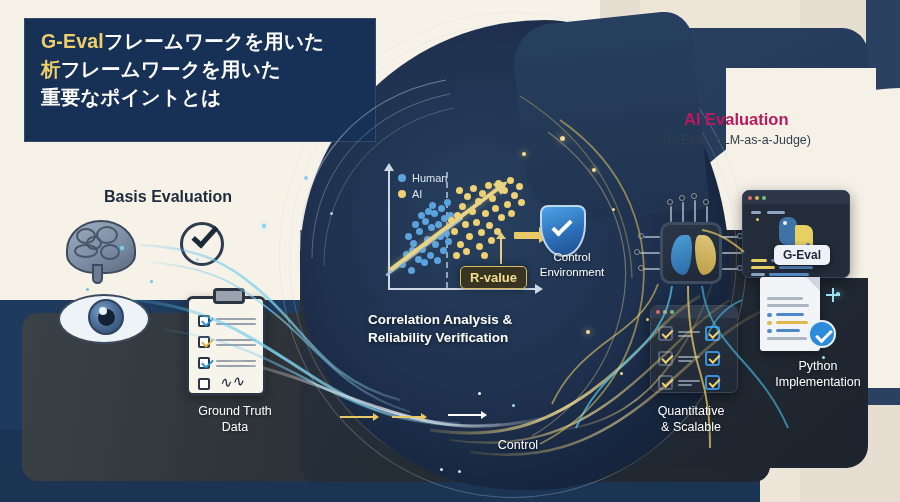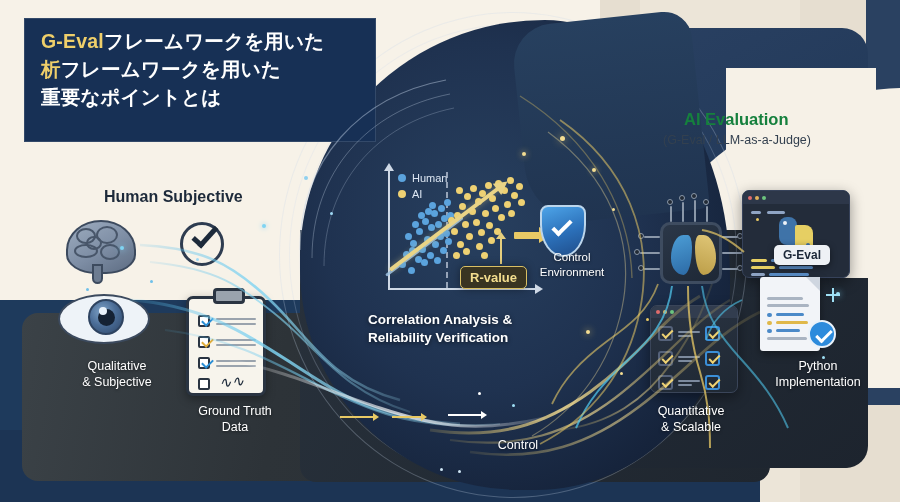--- a/index.html
+++ b/index.html
@@ -80,21 +80,21 @@
     font-size:19.5px;font-weight:bold;line-height:1.44;color:#ffffff;letter-spacing:.2px;
     white-space:nowrap;
   }
   .gold{color:#efcf6a;}
 
   
   .h-human{
     position:absolute;left:104px;top:188px;font-size:16px;font-weight:bold;color:#1d2a3a;
   }
   .h-ai{
-    position:absolute;left:684px;top:110px;font-size:16.5px;font-weight:bold;color:#15803d;
+    position:absolute;left:684px;top:110px;font-size:16.5px;font-weight:bold;color:#be185d;
     text-align:center;
   }
   .h-ai-sub{
     position:absolute;left:663px;top:133px;font-size:12.5px;color:#33404f;text-align:center;
   }
 
   
   .cap{position:absolute;color:#ffffff;font-size:12.5px;text-align:center;line-height:1.3;
        text-shadow:0 1px 3px rgba(0,0,0,.55);}
 
@@ -282,21 +282,21 @@
 
   <div class="blob"></div>
   <div class="blob-neck"></div>
 
   <div class="titlebox">
     <div class="ln"><span class="gold">G-Eval</span><span>フレームワークを用いた</span></div>
     <div class="ln"><span class="gold">析</span><span>フレームワークを用いた</span></div>
     <div class="ln"><span>重要なポイントとは</span></div>
   </div>
 
-  <div class="h-human">Human Subjective</div>
+  <div class="h-human">Basis Evaluation</div>
   <div class="h-ai">AI Evaluation</div>
   <div class="h-ai-sub">(G-Eval / LLM-as-a-Judge)</div>
 
   <div class="brain">
     <div class="brain-sh"></div>
     <div class="brain-stem"></div>
     <div class="brain-l" style="left:14px;top:10px;width:20px;height:16px;"></div>
     <div class="brain-l" style="left:34px;top:8px;width:22px;height:18px;"></div>
     <div class="brain-l" style="left:12px;top:26px;width:24px;height:14px;"></div>
     <div class="brain-l" style="left:38px;top:26px;width:20px;height:16px;"></div>
@@ -612,22 +612,20 @@
     <div class="sparkle" style="left:512px;top:404px;width:3px;height:3px;background:#9fe0f5;"></div>
     <div class="sparkle" style="left:440px;top:468px;width:3px;height:3px;background:#cfe6f5;"></div>
     <div class="sparkle" style="left:458px;top:470px;width:3px;height:3px;background:#cfe6f5;"></div>
   </div>
 
   <div style="position:absolute;left:826px;top:288px;width:14px;height:14px;">
     <div style="position:absolute;left:6px;top:0;width:2px;height:14px;background:#9fe0f5;"></div>
     <div style="position:absolute;left:0;top:6px;width:14px;height:2px;background:#9fe0f5;"></div>
   </div>
 
-  <div class="cap cap-qual" style="white-space:pre-line">Qualitative
-&amp; Subjective</div>
   <div class="cap cap-gt" style="white-space:pre-line">Ground Truth
 Data</div>
   <div class="cap cap-ctrl" style="white-space:pre-line">Control</div>
   <div class="cap cap-quant" style="white-space:pre-line">Quantitative
 &amp; Scalable</div>
   <div class="cap cap-pyimp" style="white-space:pre-line">Python
 Implementation</div>
 
 </div>
 

